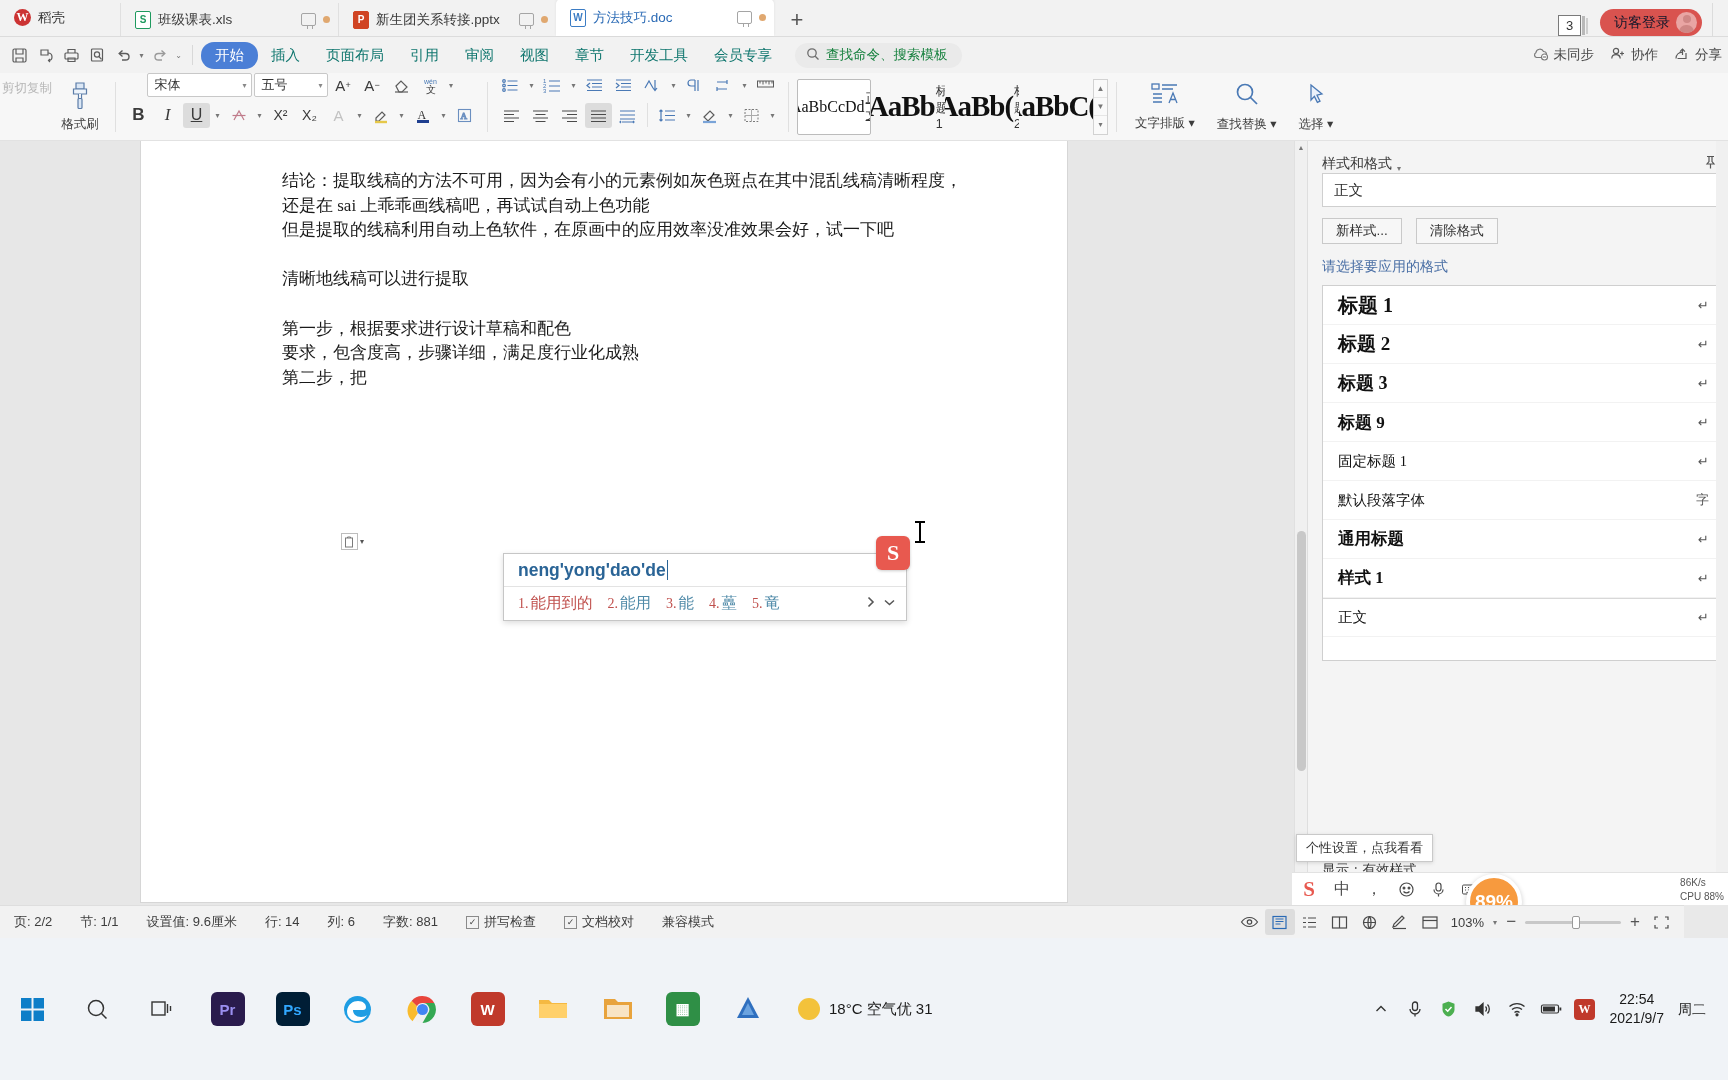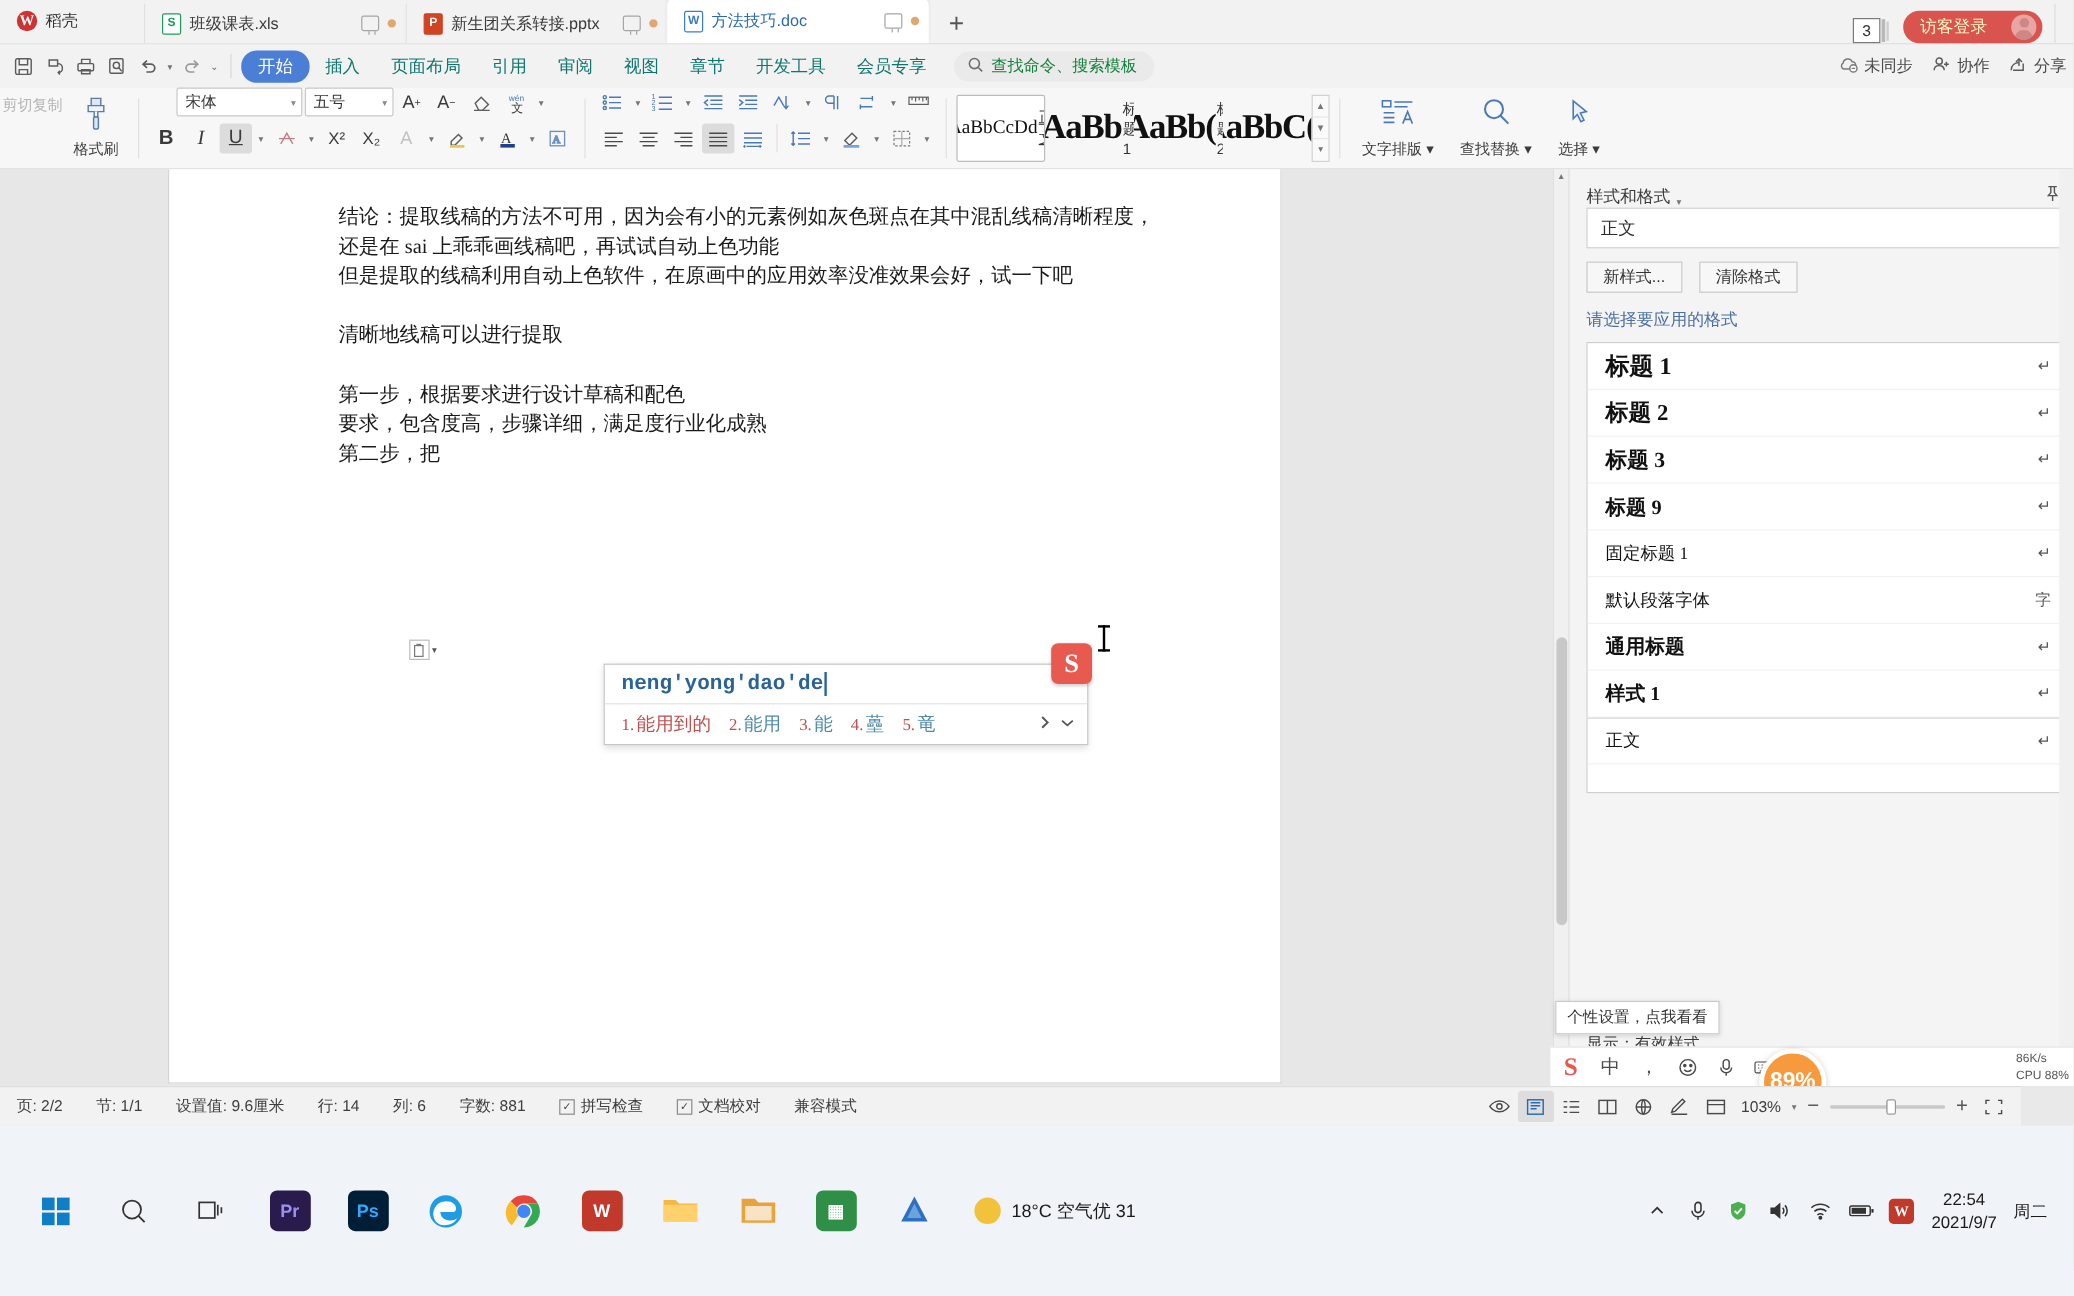--- a/index.html
+++ b/index.html
@@ -59,23 +59,23 @@
   .tb-count {
     display:flex;align-items:center;gap:0; margin-right:12px;
   }
   .tb-count .box {
     width:23px;height:21px;border:1px solid #7a7a7a;background:#fff;
     display:flex;align-items:center;justify-content:center;font-size:13px;color:#333;
   }
   .tb-count .bar1{width:3px;height:19px;background:#b9b9b9;margin-left:1px;}
   .tb-count .bar2{width:2px;height:16px;background:#cfcfcf;margin-left:1px;}
   .guest {
-    display:flex;align-items:center;gap:20px; height:27px;
+    display:flex;align-items:center;gap:6px; height:27px;
     background:#d9534f; border-radius:14px; padding:0 5px 0 14px;
-    color:#fef9c3; font-size:14px; margin-right:10px;
+    color:#0f172a; font-size:14px; margin-right:10px;
   }
   .guest .av {
     width:21px;height:21px;border-radius:50%;background:#e9a5a3;position:relative;overflow:hidden;
   }
   .guest .av:before{content:"";position:absolute;left:6.5px;top:3px;width:8px;height:8px;border-radius:50%;background:#cf8785;}
   .guest .av:after{content:"";position:absolute;left:3px;top:13px;width:15px;height:11px;border-radius:7px 7px 0 0;background:#cf8785;}
   .tb-end { width:16px; height:33px; border-left:1px solid #dcdcdc; }
 
   
   .menurow {
@@ -192,21 +192,21 @@
 
   
   .ime {
     position:absolute; left:362px; top:412px; width:404px;
     background:#fff; border:1px solid #c6c6c6; box-shadow:0 2px 6px rgba(0,0,0,.14);
   }
   .ime-input {
     height:33px; display:flex;align-items:center; padding:0 14px;
     font-size:17.5px; font-weight:bold; color:#2a6496;
     border-bottom:1px solid #e3e3e3;
-    font-family:Liberation Mono, monospace;
+    font-family:Liberation Sans, sans-serif;
   }
   .ime-caret{ width:1.5px; height:20px; background:#2a6496; margin-left:1px; }
   .ime-cands {
     height:33px; display:flex; align-items:center; padding:0 10px 0 14px;
     gap:0; font-size:15.5px; font-family:"Liberation Serif",serif;
   }
   .cand { display:flex; align-items:baseline; margin-right:15px; white-space:nowrap;}
   .cand .idx { color:#c0504d; font-size:14px; margin-right:2px;}
   .cand .tx { color:#4f8aa8; }
   .cand.first .idx { color:#c0504d; }
@@ -316,21 +316,21 @@
   }
   .netinfo {
     position:absolute; right:4px; top:876px; text-align:left; font-size:10px; color:#555; line-height:14px;
   }
 
   
   .taskbar {
     position:absolute; left:0; top:938px; width:1728px; height:142px;
     background:#f0f3f7; display:flex; align-items:center;
   }
-  .tbicons { display:flex; align-items:center; gap:0; padding-left:14px; }
+  .tbicons { display:flex; align-items:center; gap:0; padding-left:0; }
   .tbi { width:65px;height:56px; display:flex;align-items:center;justify-content:center; }
   .tbi .sq {
     width:34px;height:34px;border-radius:6px;display:flex;align-items:center;justify-content:center;
     font-size:15px; font-weight:bold; color:#fff; font-family:"Liberation Sans",sans-serif;
   }
   .tb-weather { display:flex; align-items:center; gap:9px; font-size:15px; color:#1a1a1a; margin-left:18px;}
   .tb-sun { width:22px;height:22px;border-radius:50%;background:#f3c23b; }
   .tb-tray { margin-left:auto; display:flex; align-items:center; gap:0; padding-right:8px;}
   .tr { width:34px;height:40px;display:flex;align-items:center;justify-content:center;color:#333;font-size:15px;}
   .tb-clock { font-size:14px; color:#1a1a1a; line-height:19px; text-align:center; padding:0 14px 0 8px;}

